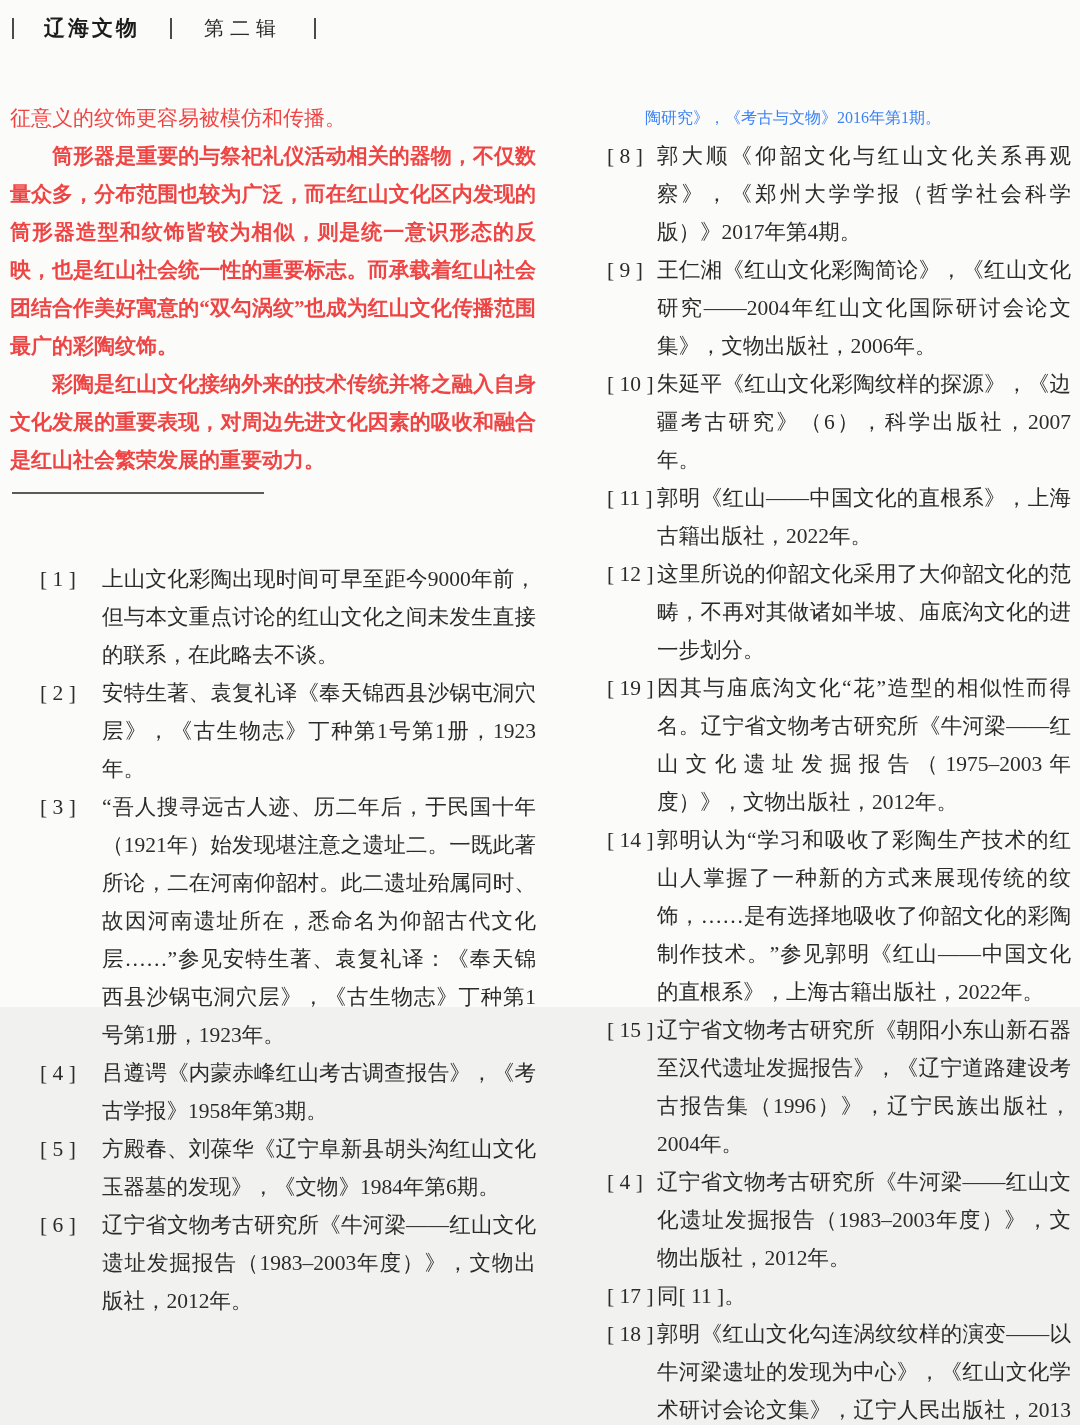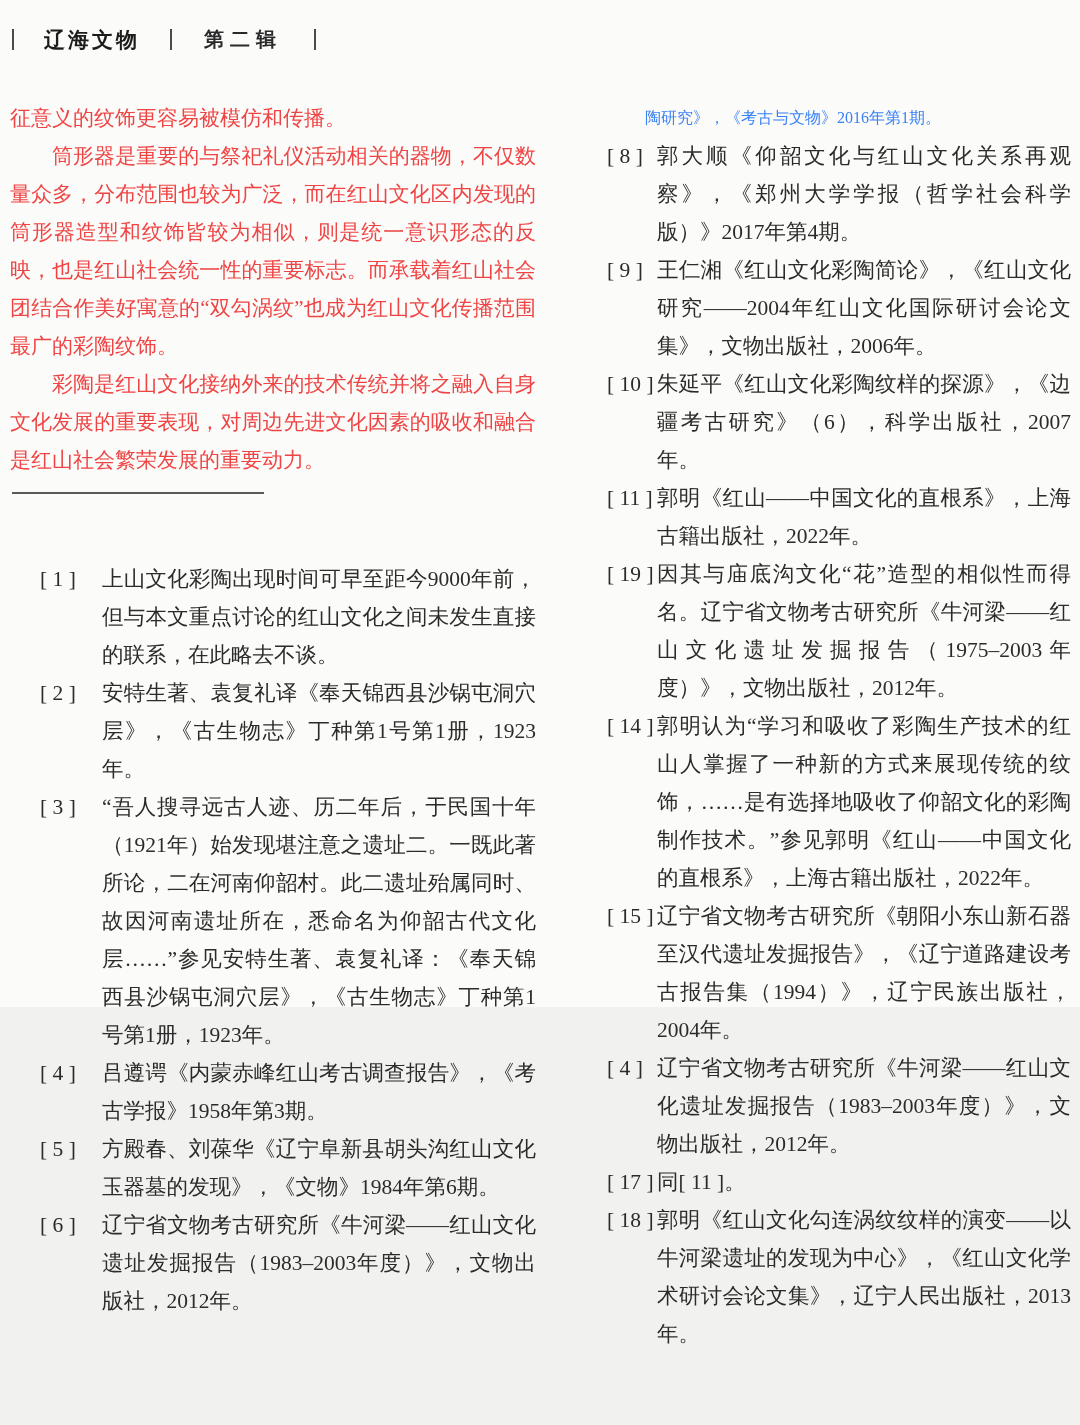--- a/index.html
+++ b/index.html
@@ -21,31 +21,31 @@
     display:flex;align-items:center;
     font-size:20px;color:#222;
   }
   .vbar{width:2px;height:21px;background:#4a4a4a;}
   .journal-title{
     font-family:"Liberation Sans","DejaVu Sans",sans-serif;
     font-weight:700;font-size:21px;letter-spacing:3px;
     margin:0 30px;color:#1c1c1c;
   }
   .volume-label{
-    font-size:20px;letter-spacing:6px;margin:12px 32px;color:#2a2a2a;font-weight:bold;
+    font-size:20px;letter-spacing:6px;margin:0 32px;color:#2a2a2a;
   }
   
   .col-left{position:absolute;left:10px;top:99px;width:526px;}
   .col-right{position:absolute;left:565px;top:99px;width:506px;}
   
   .body-para{
     font-size:21px;line-height:38px;
     text-align:justify;color:#ef4444;
   }
-  .body-para.indent{text-indent:2em;}
+  .body-para.indent{text-indent:2em;font-weight:bold;}
   
   .fn-rule{
     width:252px;height:2px;background:#5a5a5a;
     margin:13px 0 0 2px;border:0;
   }
   
   .footnotes-left{margin-top:66px;}
   .footnote{
     position:relative;
     font-size:21.5px;line-height:38px;
@@ -90,23 +90,24 @@
       </div>
   </div>
 
   <div class="col-right">
     <div class="fn-continuation">陶研究》，《考古与文物》2016年第1期。</div>
     <div id="footnotes-right">
         <div class="footnote"><span class="fn-marker">[ 8 ]</span><span>郭大顺《仰韶文化与红山文化关系再观察》，《郑州大学学报（哲学社会科学版）》2017年第4期。</span></div>
         <div class="footnote"><span class="fn-marker">[ 9 ]</span><span>王仁湘《红山文化彩陶简论》，《红山文化研究——2004年红山文化国际研讨会论文集》，文物出版社，2006年。</span></div>
         <div class="footnote"><span class="fn-marker">[ 10 ]</span><span>朱延平《红山文化彩陶纹样的探源》，《边疆考古研究》（6），科学出版社，2007年。</span></div>
         <div class="footnote"><span class="fn-marker">[ 11 ]</span><span>郭明《红山——中国文化的直根系》，上海古籍出版社，2022年。</span></div>
+        <div class="footnote"><span class="fn-marker">[ 12 ]</span><span>这里所说的仰韶文化采用了大仰韶文化的范畴，不再对其做诸如半坡、庙底沟文化的进一步划分。</span></div>
         <div class="footnote"><span class="fn-marker">[ 19 ]</span><span>因其与庙底沟文化“花”造型的相似性而得名。辽宁省文物考古研究所《牛河梁——红山文化遗址发掘报告（1975–2003年度）》，文物出版社，2012年。</span></div>
         <div class="footnote"><span class="fn-marker">[ 14 ]</span><span>郭明认为“学习和吸收了彩陶生产技术的红山人掌握了一种新的方式来展现传统的纹饰，……是有选择地吸收了仰韶文化的彩陶制作技术。”参见郭明《红山——中国文化的直根系》，上海古籍出版社，2022年。</span></div>
-        <div class="footnote"><span class="fn-marker">[ 15 ]</span><span>辽宁省文物考古研究所《朝阳小东山新石器至汉代遗址发掘报告》，《辽宁道路建设考古报告集（1994）》，辽宁民族出版社，2004年。</span></div>
+        <div class="footnote"><span class="fn-marker">[ 15 ]</span><span>辽宁省文物考古研究所《朝阳小东山新石器至汉代遗址发掘报告》，《辽宁道路建设考古报告集（1996）》，辽宁民族出版社，2004年。</span></div>
         <div class="footnote"><span class="fn-marker">[ 4 ]</span><span>辽宁省文物考古研究所《牛河梁——红山文化遗址发掘报告（1983–2003年度）》，文物出版社，2012年。</span></div>
         <div class="footnote"><span class="fn-marker">[ 17 ]</span><span>同[ 11 ]。</span></div>
         <div class="footnote"><span class="fn-marker">[ 18 ]</span><span>郭明《红山文化勾连涡纹纹样的演变——以牛河梁遗址的发现为中心》，《红山文化学术研讨会论文集》，辽宁人民出版社，2013年。</span></div>
       </div>
 
   </div>
 
 </div>
 
 </body></html>

